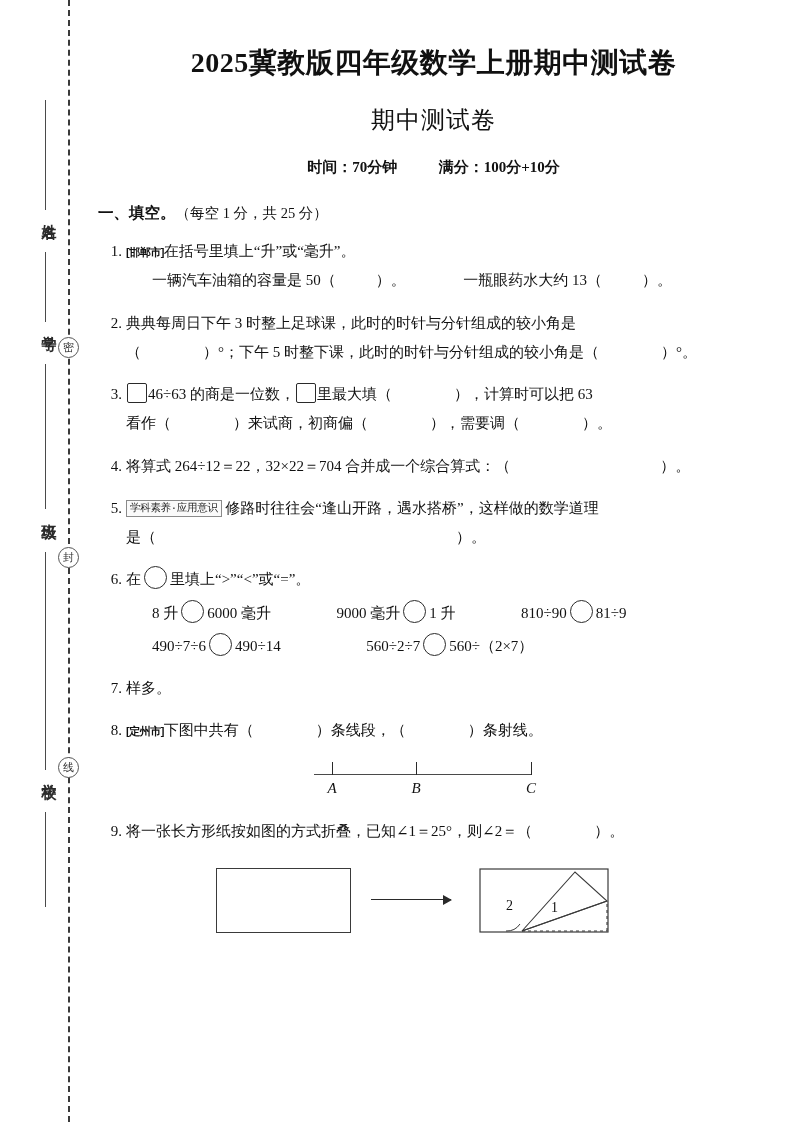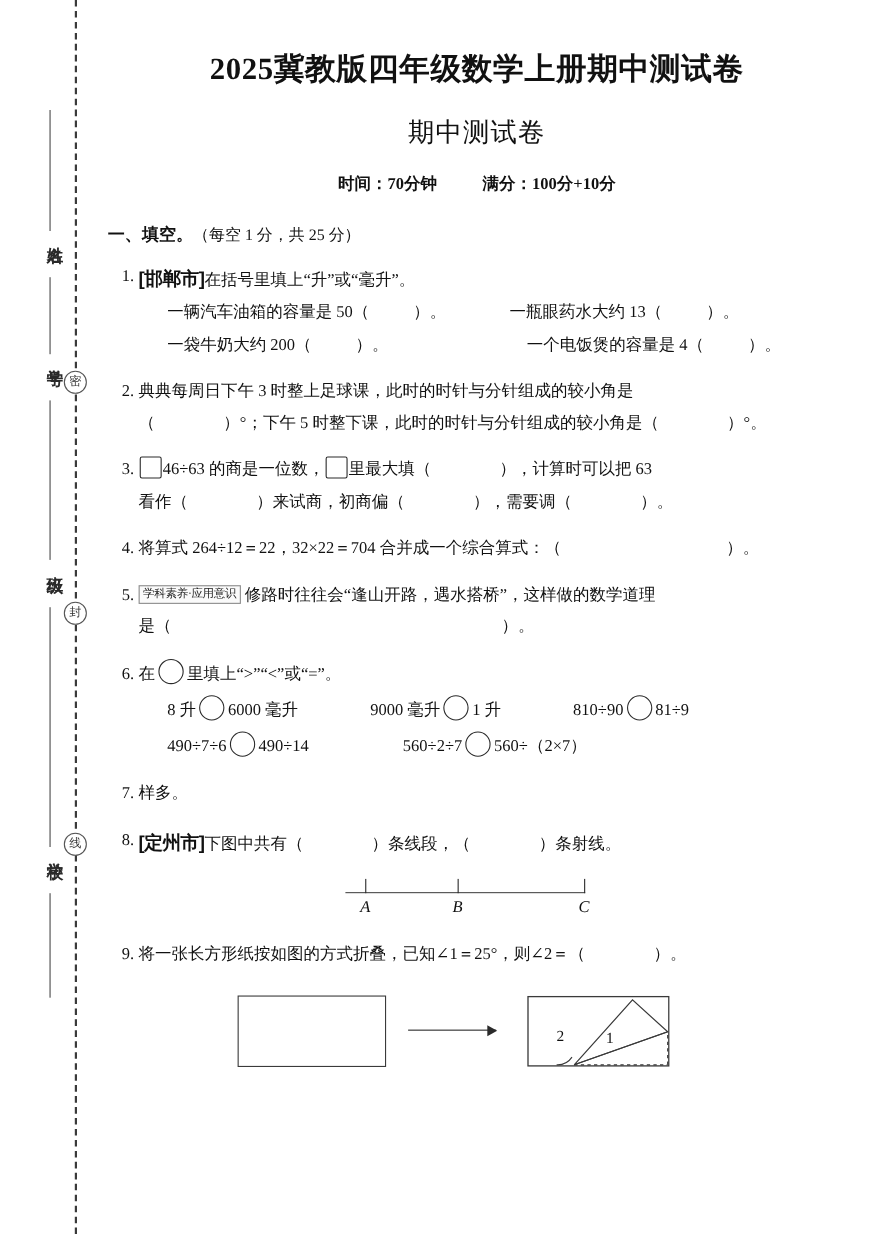--- a/index.html
+++ b/index.html
@@ -111,32 +111,32 @@
     position: absolute;
     left: 2px; top: 0;
     width: 24px;
     text-align: right;
     font-size: 15px;
   }
   .q .line { display: block; }
   .q .indent { display:block; padding-left: 26px; }
 
   .region-tag {
-    font-size: 17px;
+    font-size: 11px;
     font-weight: 700;
     font-family: "Liberation Sans", "DejaVu Sans", sans-serif;
     letter-spacing: -0.5px;
   }
   .skill-tag {
     display: inline-block;
     border: 1px solid #8a8a8a;
     padding: 0 3px;
     font-size: 10.5px;
     line-height: 15px;
-    font-family: Liberation Serif, serif;
+    font-family: Liberation Mono, monospace;
     vertical-align: 2px;
     color: #222;
     background: #fafafa;
     letter-spacing: -0.3px;
   }
   .blank-sm { display:inline-block; width: 40px; }
   .blank-md { display:inline-block; width: 62px; }
   .blank-lg { display:inline-block; width: 150px; }
   .blank-xl { display:inline-block; width: 300px; }
 
@@ -271,25 +271,20 @@
 
   <div class="q">
     <span class="num">1.</span>
     <span class="line">
       <span class="region-tag">[邯郸市]</span><span>在括号里填上“升”或“毫升”。</span>
     </span>
     <span class="indent">
       <span>一辆汽车油箱的容量是 50（</span><span class="blank-sm"></span><span>）。</span>
       <span class="sp-b"></span>
       <span>一瓶眼药水大约 13（</span><span class="blank-sm"></span><span>）。</span>
-    </span>
-    <span class="indent">
-      <span>一袋牛奶大约 200（</span><span class="blank-sm"></span><span>）。</span>
-      <span style="display:inline-block;width:118px;"></span>
-      <span>一个电饭煲的容量是 4（</span><span class="blank-sm"></span><span>）。</span>
     </span>
   </div>
 
   <div class="q">
     <span class="num">2.</span>
     <span class="line">典典每周日下午 3 时整上足球课，此时的时针与分针组成的较小角是</span>
     <span class="line">
       <span>（</span><span class="blank-md"></span><span>）°；下午 5 时整下课，此时的时针与分针组成的较小角是（</span><span class="blank-md"></span><span>）°。</span>
     </span>
   </div>

